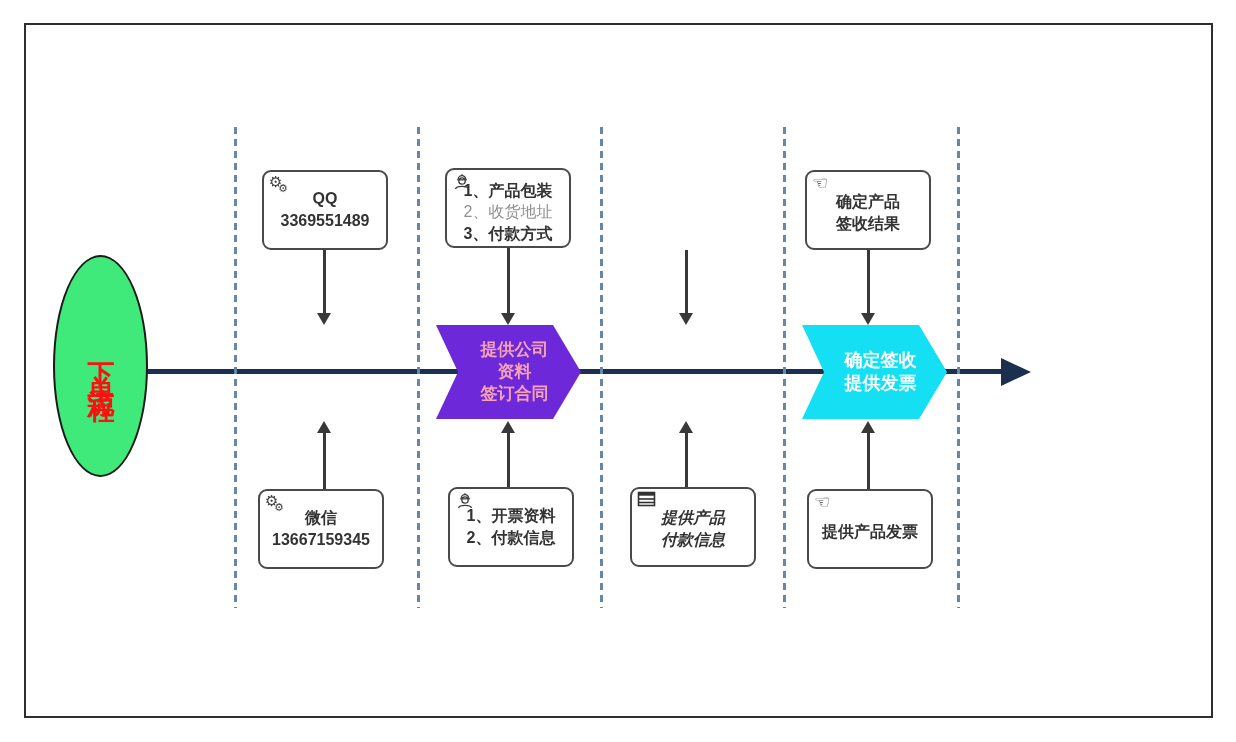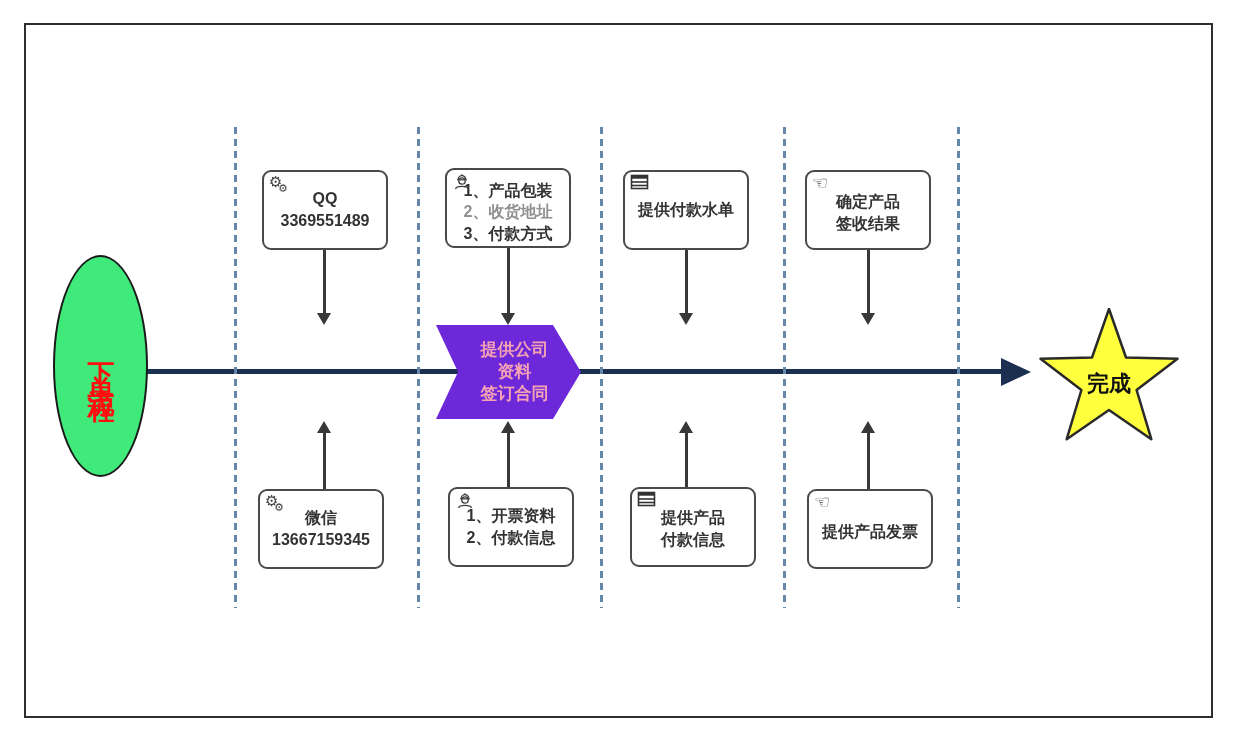--- a/index.html
+++ b/index.html
@@ -36,28 +36,28 @@
 
   
   .note{position:absolute;width:126px;height:80px;background:#fff;border:2px solid #4a4a4a;border-radius:9px;
         display:flex;flex-direction:column;align-items:center;justify-content:center;
         font-size:16px;font-weight:bold;color:#333;line-height:1.35;box-sizing:border-box;}
   .note .icon{position:absolute;left:5px;top:2px;color:#3d3d3d;font-weight:normal;}
   .gears{width:26px;height:24px;}
   .gears .g1{position:absolute;left:0;top:0;font-size:15px;line-height:1;}
   .gears .g2{position:absolute;left:9px;top:9px;font-size:11px;line-height:1;}
   .hand-glyph{font-size:18px;line-height:1;}
-  .gray-line{color:#909090;font-weight:bold;}
+  .gray-line{color:#909090;font-weight:normal;}
   .nt1{left:262px;top:170px;}
   .nt2{left:445px;top:168px;padding-top:8px;}
   .nt3{left:623px;top:170px;}
   .nt4{left:805px;top:170px;padding-top:6px;}
   .nb1{left:258px;top:489px;}
   .nb2{left:448px;top:487px;}
-  .nb3{left:630px;top:487px;padding-top:4px;}
+  .nb3{left:630px;top:487px;padding-top:4px;font-style:italic;}
   .nb4{left:807px;top:489px;padding-top:6px;}
 
   
   .vline{position:absolute;width:3px;background:#383838;}
   .arrow-down{position:absolute;width:0;height:0;border-left:7px solid transparent;
               border-right:7px solid transparent;border-top:12px solid #383838;}
   .arrow-up{position:absolute;width:0;height:0;border-left:7px solid transparent;
             border-right:7px solid transparent;border-bottom:12px solid #383838;}
 
   
@@ -82,20 +82,22 @@
   <div class="divider d4"></div>
   <div class="divider d5"></div>
 
   <div class="start-ellipse" style="background-color: rgb(63, 233, 122);">
     <div class="start-label" style="color: rgb(255, 15, 15);">下单流程</div>
   </div>
 
   <div class="chevron c2" style="background-color: #6d28d9; color: rgb(245, 162, 180);">提供公司
 资料
 签订合同</div>
+  <div class="chevron c4" style="background-color: rgb(21, 223, 242); color: rgb(255, 255, 255);">确定签收
+提供发票</div>
 
   <div class="note nt1">
     <span class="icon gears">
         <span class="g1">⚙</span>
         <span class="g2">⚙</span>
       </span>
     <div>QQ</div>
     <div>3369551489</div>
   </div>
   <div class="note nt2">
@@ -104,31 +106,20 @@
         <circle cx="10" cy="9" r="3.2"></circle>
         <path d="M6.2 7.5 a3.8 3.8 0 0 1 7.6 0"></path>
         <path d="M5.2 7.8 h9.6"></path>
         <path d="M10 3.7 v-1.4"></path>
         <path d="M3.5 17 c0.8 -3.4 12.2 -3.4 13 0"></path>
       </svg>
     </span>
     <div>1、产品包装</div>
     <div class="gray-line">2、收货地址</div>
     <div>3、付款方式</div>
-  </div>
-  <div class="note nt3">
-    <span class="icon">
-      <svg class="svg-icon" width="20" height="17" viewBox="0 0 20 17">
-        <rect x="1.5" y="1.5" width="16" height="13" fill="none" stroke="#333" stroke-width="1.6"></rect>
-        <rect x="1.5" y="1.5" width="16" height="3.2" fill="#333"></rect>
-        <line x1="1.5" y1="8" x2="17.5" y2="8" stroke="#333" stroke-width="1.6"></line>
-        <line x1="1.5" y1="11.5" x2="17.5" y2="11.5" stroke="#333" stroke-width="1.6"></line>
-      </svg>
-    </span>
-    <div>提供付款水单</div>
   </div>
   <div class="note nt4">
     <span class="icon hand-glyph">☜</span>
     <div>确定产品</div>
     <div>签收结果</div>
   </div>
 
   <div class="note nb1">
     <span class="icon gears">
         <span class="g1">⚙</span>
@@ -178,19 +169,13 @@
 
   <div class="arrow-up" style="left:317px;top:421px;"></div>
   <div class="vline" style="left:323px;top:433px;height:56px;"></div>
   <div class="arrow-up" style="left:501px;top:421px;"></div>
   <div class="vline" style="left:507px;top:433px;height:54px;"></div>
   <div class="arrow-up" style="left:679px;top:421px;"></div>
   <div class="vline" style="left:685px;top:433px;height:54px;"></div>
   <div class="arrow-up" style="left:861px;top:421px;"></div>
   <div class="vline" style="left:867px;top:433px;height:56px;"></div>
 
-  <div class="star-wrap">
-    <svg width="158" height="142" viewBox="0 0 158 142">
-      <polygon points="79,1 96,49.5 147.5,50.8 106.6,82 121.3,131.2 79,102 36.7,131.2 51.4,82 10.5,50.8 62,49.5" stroke="#2a2a2a" stroke-width="2.5" stroke-linejoin="round" style="fill: rgb(255, 255, 61);"></polygon>
-    </svg>
-    <div class="star-label">完成</div>
-  </div>
 </div>
 
 </body></html>

